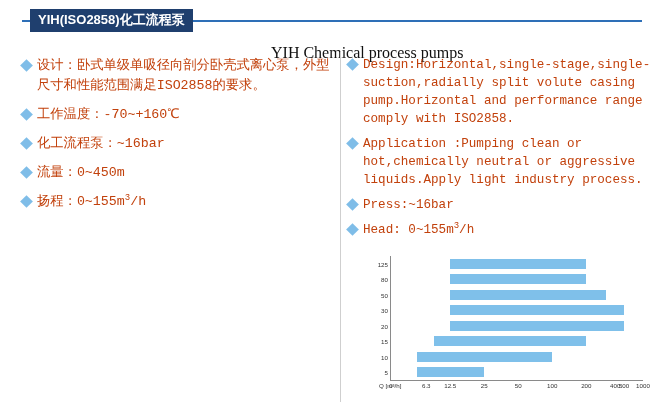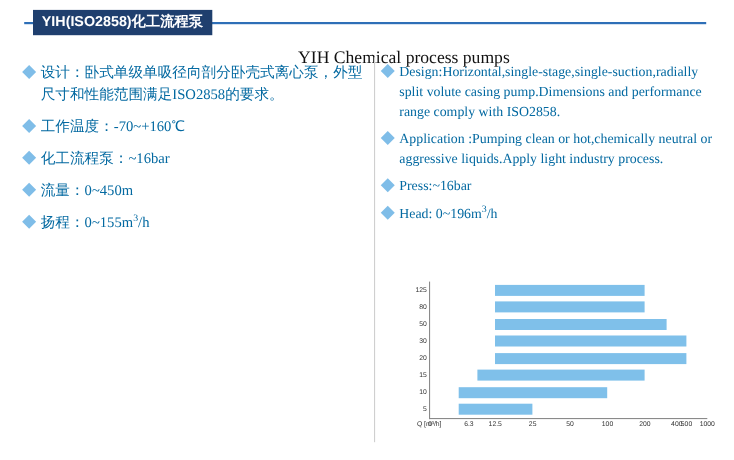--- a/index.html
+++ b/index.html
@@ -87,21 +87,22 @@
     height: 9px;
     margin-top: 5px;
     margin-right: 6px;
     background: #7fbde8;
     transform: rotate(45deg);
   }
   .bullet-text {
     flex: 1 1 auto;
     font-size: 13.3px;
     line-height: 20px;
-    color: #0369a1;
+    color: #c2410c;
+    font-family: Liberation Mono, monospace;
   }
   .col-right .bullet-text {
     font-size: 12.6px;
     line-height: 18px;
   }
   .col-right .bullet-row { margin-bottom: 7px; }
   .col-right .diamond { margin-top: 4px; }
 
   sup.unit {
     font-size: 9px;
@@ -192,33 +193,33 @@
   </div>
   <div class="bullet-row">
     <span class="diamond"></span>
     <span class="bullet-text"><span>扬程：0~155m</span><sup class="unit">3</sup>/h</span>
   </div>
 </div>
 
 <div class="col col-right">
   <div class="bullet-row">
     <span class="diamond"></span>
-    <span class="bullet-text">Design:Horizontal,single-stage,single-suction,radially split volute casing pump.Dimensions and performance range comply with ISO2858.</span>
+    <span class="bullet-text">Design:Horizontal,single-stage,single-suction,radially split volute casing pump.Horizontal and performance range comply with ISO2858.</span>
   </div>
   <div class="bullet-row">
     <span class="diamond"></span>
     <span class="bullet-text">Application :Pumping clean or hot,chemically neutral or aggressive liquids.Apply light industry process.</span>
   </div>
   <div class="bullet-row">
     <span class="diamond"></span>
     <span class="bullet-text">Press:~16bar</span>
   </div>
   <div class="bullet-row">
     <span class="diamond"></span>
-    <span class="bullet-text"><span>Head: 0~196m</span><sup class="unit">3</sup>/h</span>
+    <span class="bullet-text"><span>Head: 0~155m</span><sup class="unit">3</sup>/h</span>
   </div>
 </div>
 
 <div class="chart-wrap">
   <div class="plot" id="plot">
       <div class="bar" style="left: 59.22px; width: 136.08px; top: 2.945px; height: 9.61px;"></div>
       <div class="ytick" style="top: 7.75px;">125</div>
       <div class="bar" style="left: 59.22px; width: 136.08px; top: 18.445px; height: 9.61px;"></div>
       <div class="ytick" style="top: 23.25px;">80</div>
       <div class="bar" style="left: 59.22px; width: 156.24px; top: 33.945px; height: 9.61px;"></div>

